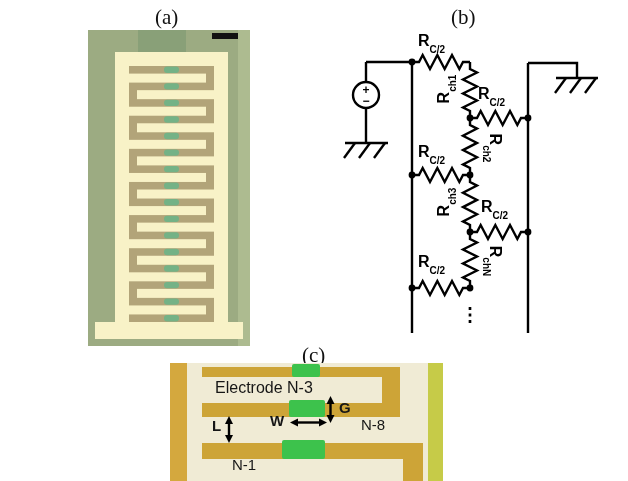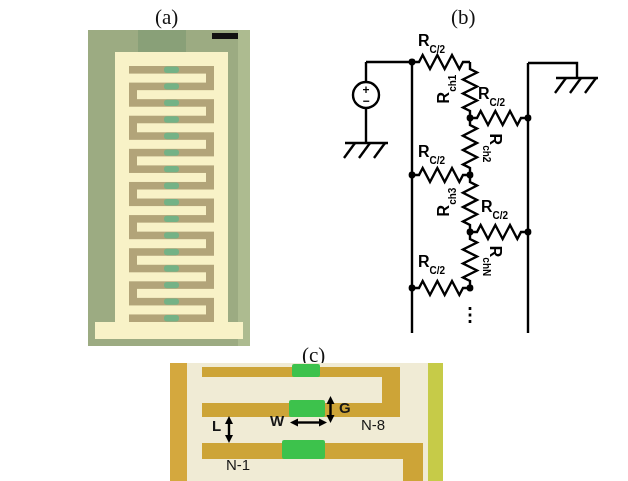--- a/index.html
+++ b/index.html
@@ -162,20 +162,21 @@
         <polygon points="160.5,33 156.5,41 164.5,41" fill="#000000"></polygon>
         <polygon points="160.5,60 156.5,52 164.5,52" fill="#000000"></polygon>
         <line x1="126" y1="59.5" x2="151" y2="59.5" stroke="#000000" stroke-width="2.4"></line>
         <polygon points="120,59.5 128,63.5 128,55.5" fill="#000000"></polygon>
         <polygon points="157,59.5 149,63.5 149,55.5" fill="#000000"></polygon>
         <line x1="59" y1="59" x2="59" y2="74" stroke="#000000" stroke-width="2.4"></line>
         <polygon points="59,53 55,61 63,61" fill="#000000"></polygon>
         <polygon points="59,80 55,72 63,72" fill="#000000"></polygon>
       </svg>
 
+    <span class="c-label" style="left:45px;top:16px;font-size:16px;">Electrode N-3</span>
     <span class="c-label" style="left:169px;top:37px;font-weight:600;">G</span>
     <span class="c-label" style="left:100px;top:50px;font-weight:600;">W</span>
     <span class="c-label" style="left:42px;top:55px;font-weight:600;">L</span>
     <span class="c-label" style="left:191px;top:54px;">N-8</span>
-    <span class="c-label" style="left:56px;top:94px;">N-1</span>
+    <span class="c-label" style="left:62px;top:94px;">N-1</span>
   </div>
 
 </div>
 
 </body></html>

